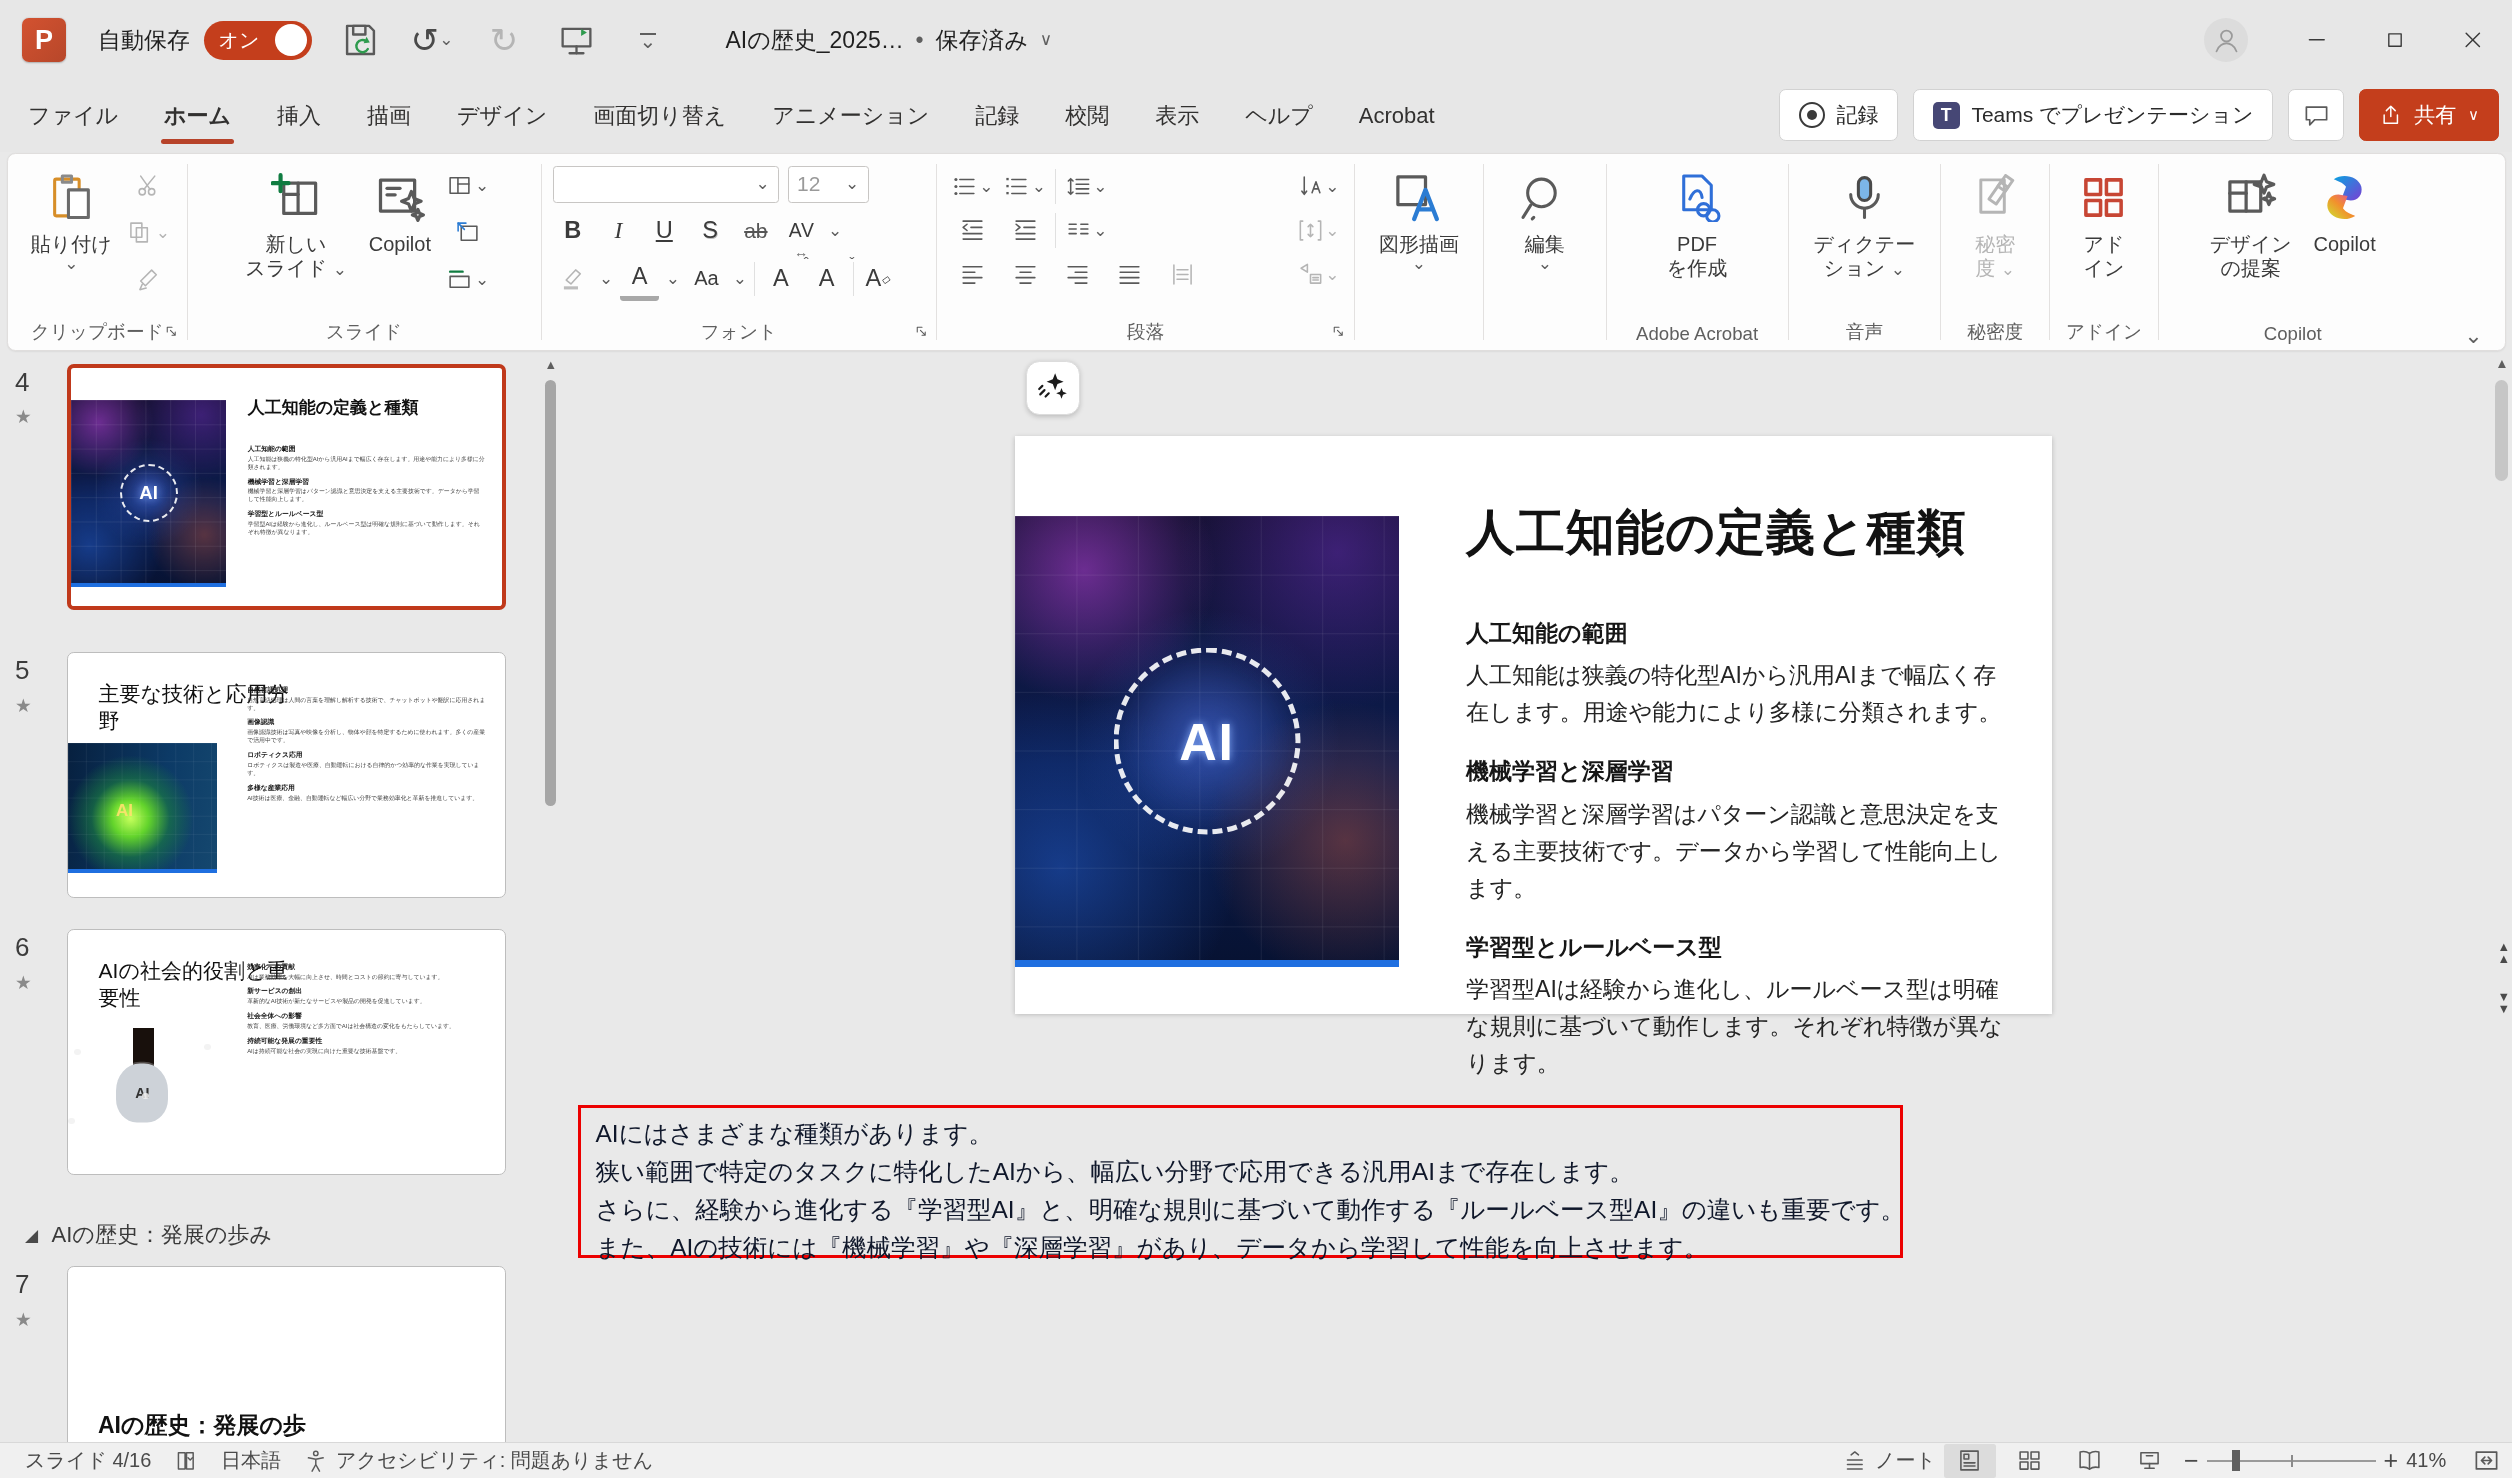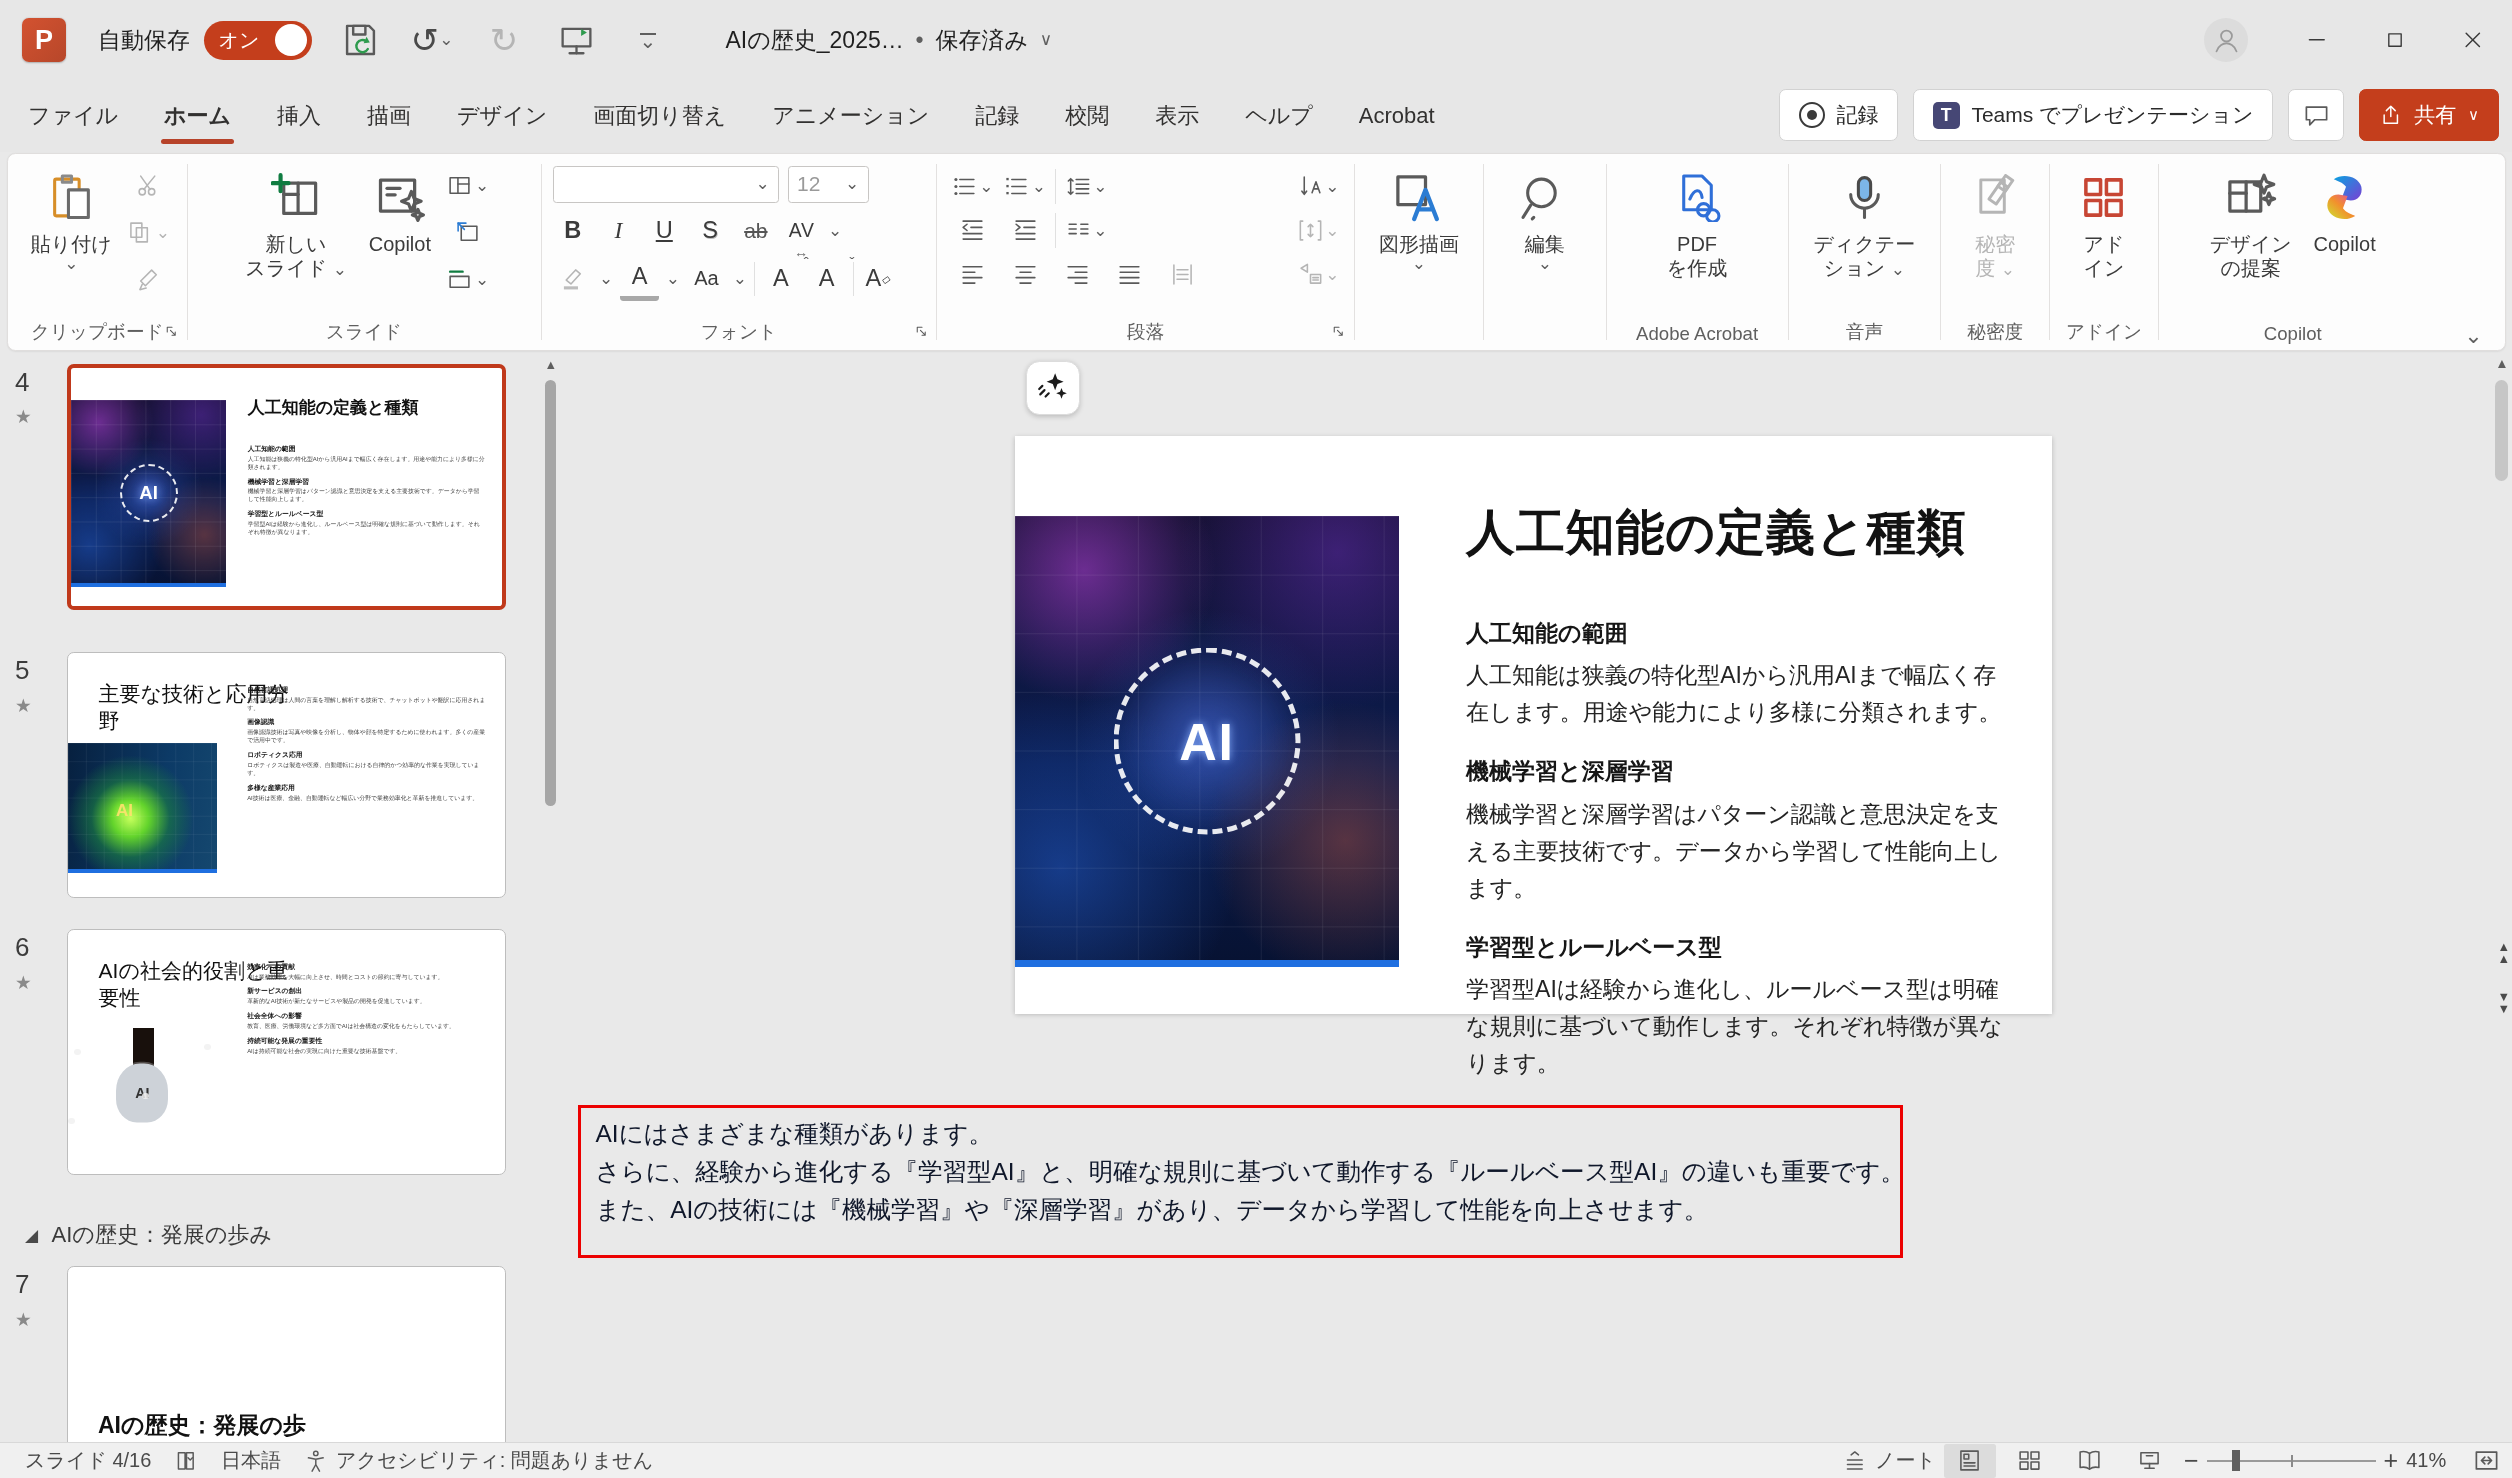--- a/index.html
+++ b/index.html
@@ -881,20 +881,21 @@
           </div>
         <div class="ssec">
             <h3>学習型とルールベース型</h3>
             <p>学習型AIは経験から進化し、ルールベース型は明確な規則に基づいて動作します。それぞれ特徴が異なります。</p>
           </div>
       </div>
     </div>
 
     <div class="notes">
       <div>AIにはさまざまな種類があります。</div>
+      <div>狭い範囲で特定のタスクに特化したAIから、幅広い分野で応用できる汎用AIまで存在します。</div>
       <div>さらに、経験から進化する『学習型AI』と、明確な規則に基づいて動作する『ルールベース型AI』の違いも重要です。</div>
       <div>また、AIの技術には『機械学習』や『深層学習』があり、データから学習して性能を向上させます。</div>
     </div>
 
     <div class="cscroll">
       <div class="arrow">▲</div>
       <div class="cthumb"></div>
     </div>
     <div class="cnav" style="top:591px">▲<br>▲</div>
     <div class="cnav" style="top:641px">▼<br>▼</div>

